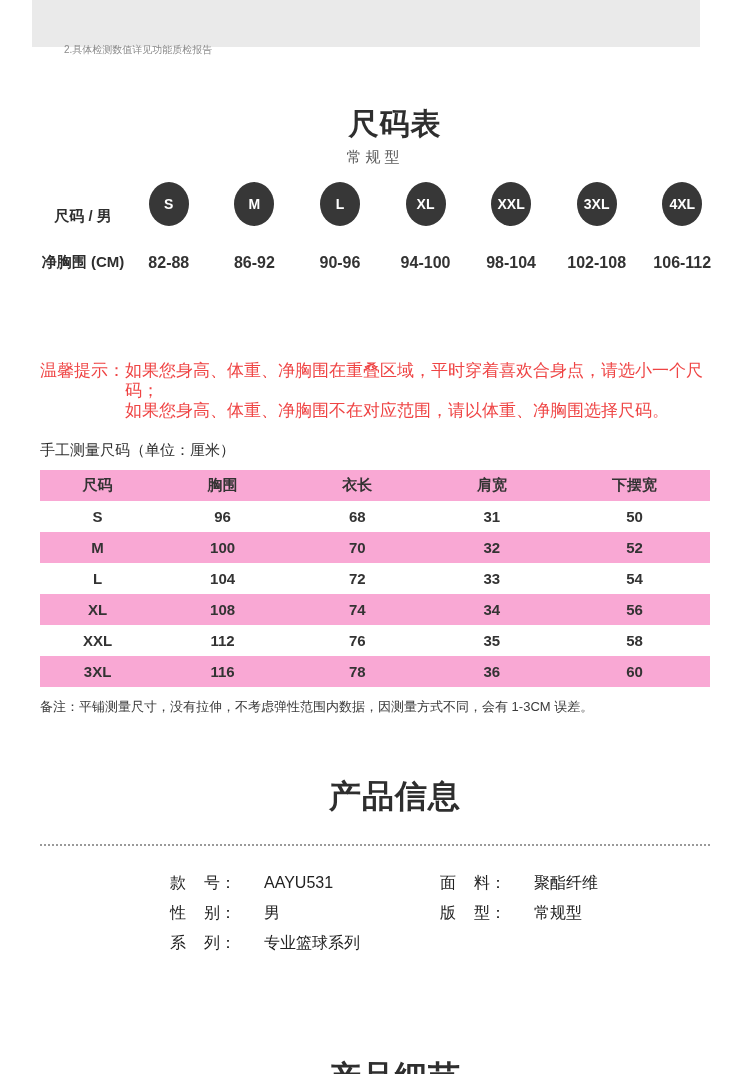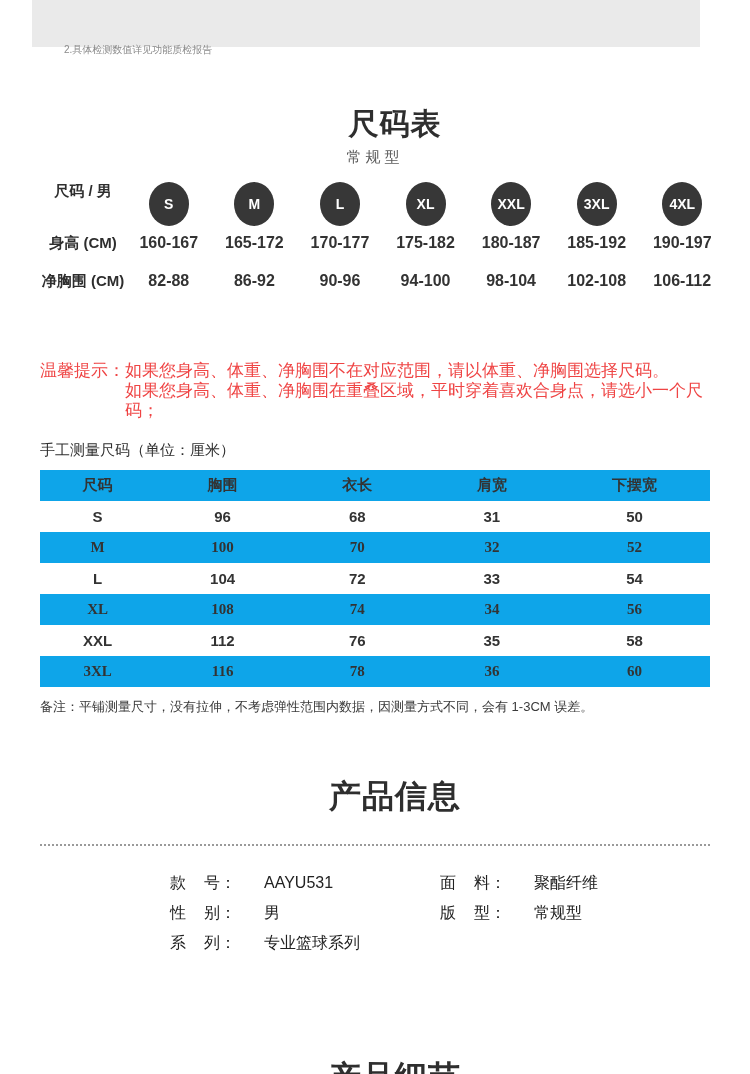--- a/index.html
+++ b/index.html
@@ -29,21 +29,21 @@
     letter-spacing: 1px;
     margin-left: 20px;
   }
   .size-title { top: 104px; }
   .size-subtitle {
     position: absolute; top: 148px; left: 0; width: 750px;
     text-align: center; font-size: 15px; color: #5d5d5d; letter-spacing: 4px;
   }
   
   .size-chart { position: absolute; top: 182px; left: 40px; width: 685px; }
-  .sc-row { display: flex; align-items: flex-start; height: 38px; }
+  .sc-row { display: flex; align-items: flex-end; height: 38px; }
   .sc-row.circle-row { height: 44px; margin-bottom: 8px; }
   .sc-label {
     width: 86px; flex: 0 0 86px; text-align: center;
     font-size: 15px; font-weight: 700; color: #2e2e2e; white-space: nowrap;
   }
   .sc-cell {
     flex: 1 1 0; display: flex; justify-content: center; align-items: center;
     font-size: 16px; font-weight: 700; color: #333;
   }
   .size-circle {
@@ -58,21 +58,21 @@
     display: flex; font-size: 17px; color: #ef4444; line-height: 20px;
   }
   .tips .tips-label { flex: 0 0 auto; white-space: nowrap; }
   
   .measure-title {
     position: absolute; top: 441px; left: 40px;
     font-size: 15px; font-weight: 400; color: #2e2e2e;
   }
   .measure-table { position: absolute; top: 470px; left: 40px; width: 670px; }
   .mt-row { display: flex; height: 31px; align-items: center; }
-  .mt-row.shade { background: #0ea5e9; font-family: Liberation Serif, serif; }
+  .mt-row.shade { background: #f9a8d4; }
   .mt-cell {
     text-align: center; font-size: 15px; font-weight: 700; color: #333;
   }
   .mt-c0 { flex: 0 0 17.2%; }
   .mt-c1 { flex: 0 0 20.1%; }
   .mt-c2 { flex: 0 0 20.1%; }
   .mt-c3 { flex: 0 0 20.1%; }
   .mt-c4 { flex: 0 0 22.5%; }
   .measure-note {
     position: absolute; top: 698px; left: 40px; width: 680px;
@@ -126,48 +126,38 @@
       </div>
     <div class="sc-cell">
         <div class="size-circle">XXL</div>
       </div>
     <div class="sc-cell">
         <div class="size-circle">3XL</div>
       </div>
     <div class="sc-cell">
         <div class="size-circle">4XL</div>
       </div>
-  </div>
-  <div class="sc-row">
-    <div class="sc-label">身高 (CM)</div>
-    <div class="sc-cell">160-167</div>
-    <div class="sc-cell">165-172</div>
-    <div class="sc-cell">170-177</div>
-    <div class="sc-cell">175-182</div>
-    <div class="sc-cell">180-187</div>
-    <div class="sc-cell">185-192</div>
-    <div class="sc-cell">190-197</div>
   </div>
   <div class="sc-row">
     <div class="sc-label">净胸围 (CM)</div>
     <div class="sc-cell">82-88</div>
     <div class="sc-cell">86-92</div>
     <div class="sc-cell">90-96</div>
     <div class="sc-cell">94-100</div>
     <div class="sc-cell">98-104</div>
     <div class="sc-cell">102-108</div>
     <div class="sc-cell">106-112</div>
   </div>
 </div>
 
 <div class="tips">
   <div class="tips-label">温馨提示：</div>
   <div>
+    <div>如果您身高、体重、净胸围在重叠区域，平时穿着喜欢合身点，请选小一个尺码；</div>
     <div>如果您身高、体重、净胸围不在对应范围，请以体重、净胸围选择尺码。</div>
-    <div>如果您身高、体重、净胸围在重叠区域，平时穿着喜欢合身点，请选小一个尺码；</div>
   </div>
 </div>
 
 <div class="measure-title">手工测量尺码（单位：厘米）</div>
 
 <div class="measure-table">
   <div class="mt-row shade">
     <div class="mt-cell mt-c0">尺码</div>
     <div class="mt-cell mt-c1">胸围</div>
     <div class="mt-cell mt-c2">衣长</div>

